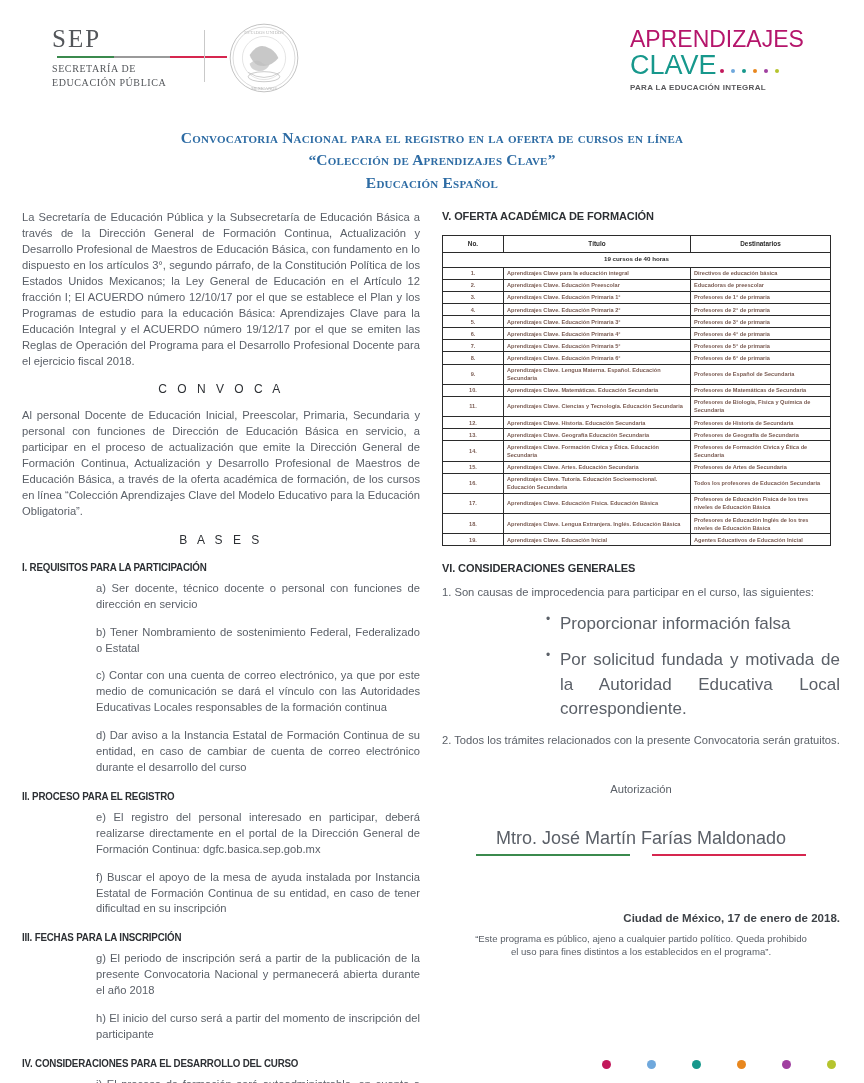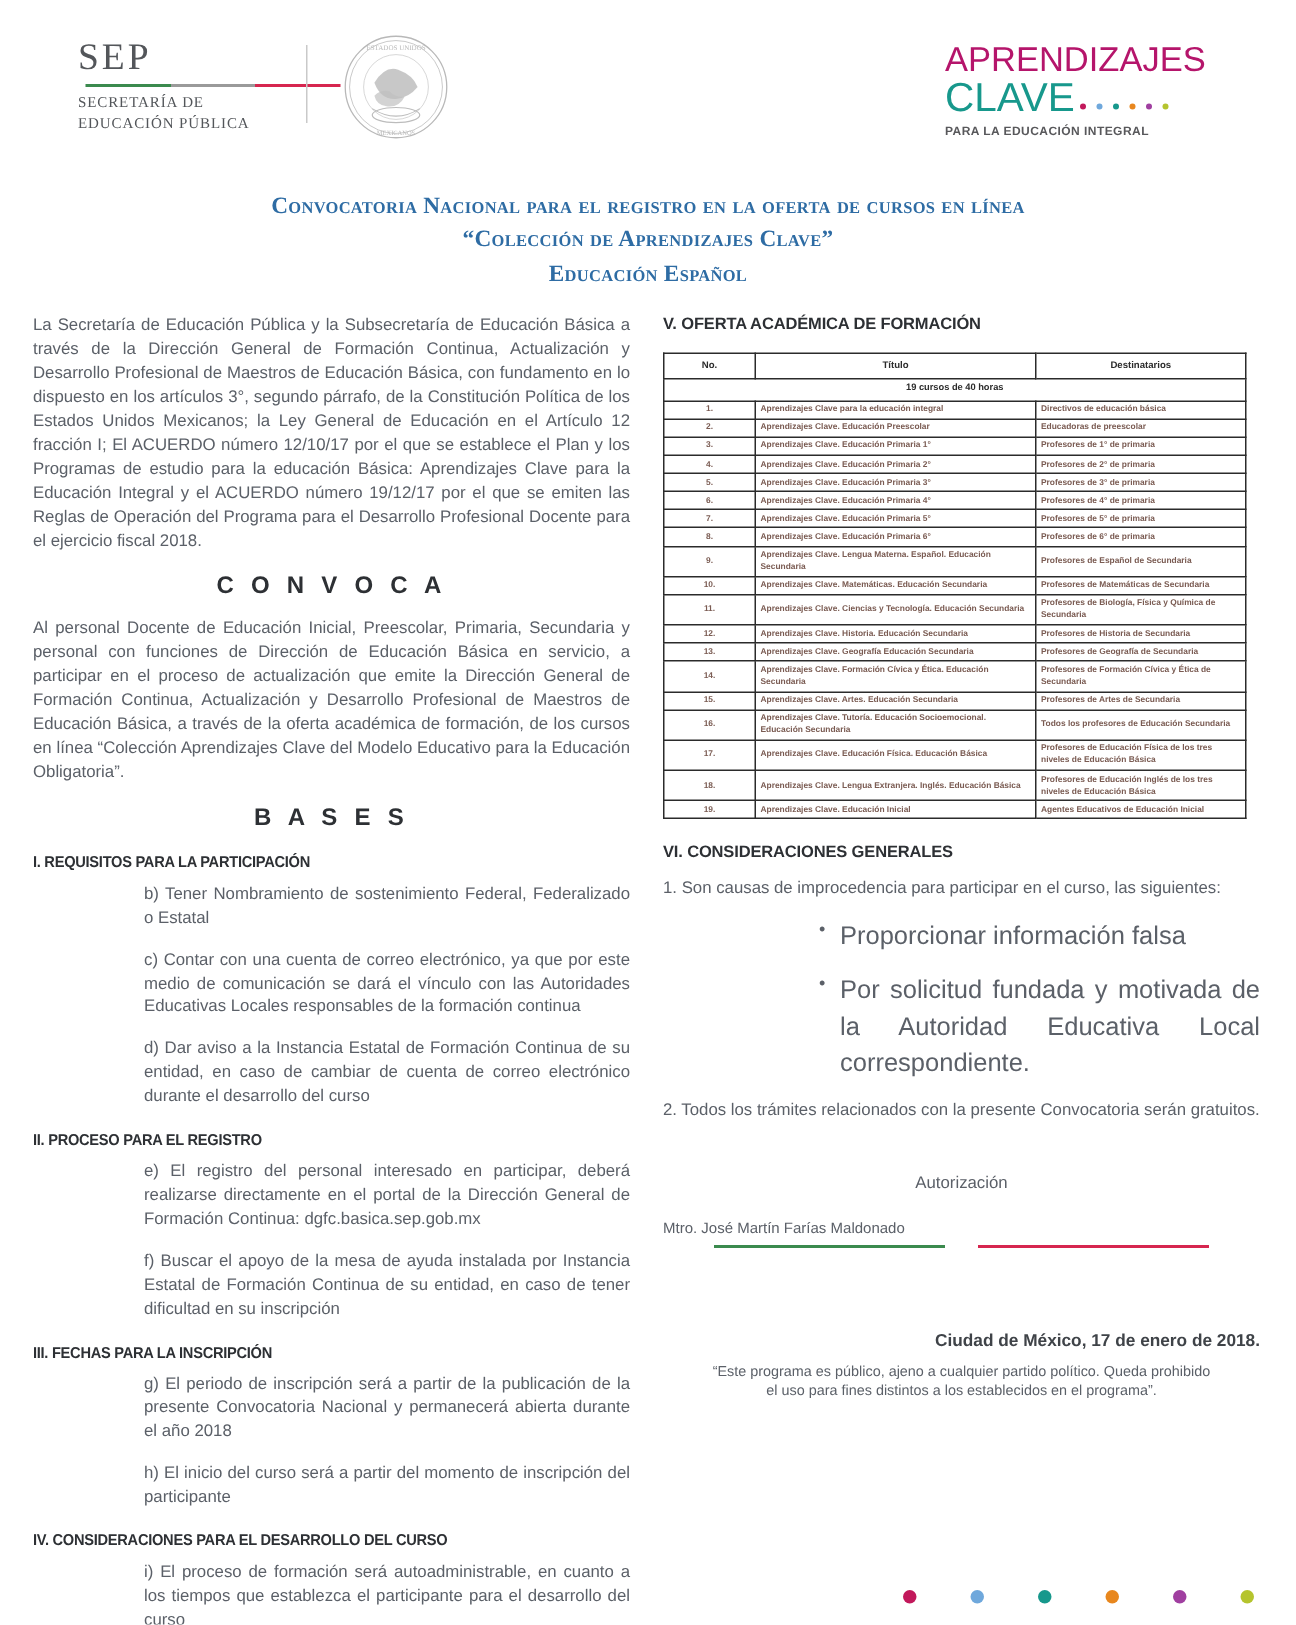--- a/index.html
+++ b/index.html
@@ -119,24 +119,24 @@
 
   p.body {
     margin: 0 0 11px 0;
     font-size: 11.2px;
     line-height: 1.42;
     text-align: justify;
     color: #5b6068;
   }
   .center-bold {
     text-align: center;
-    font-weight: bold;
+    font-weight: normal;
     color: #2d3034;
     letter-spacing: 3.5px;
-    font-size: 16px;
+    font-size: 12px;
     margin: 13px 0 12px 0;
   }
   h3.section {
     font-size: 10.5px;
     font-weight: bold;
     color: #2d3034;
     margin: 14px 0 8px 0;
     letter-spacing: -0.2px;
     transform: scaleX(0.93);
     transform-origin: left center;
@@ -221,23 +221,24 @@
     color: #5b6068;
   }
 
   .auth {
     text-align: center;
     font-size: 11.2px;
     color: #5b6068;
     margin-top: 34px;
   }
   .signer {
-    font-size: 10px;
+    text-align: center;
+    font-size: 18px;
     color: #5b6068;
-    margin-top: 19px;
+    margin-top: 33px;
   }
   .sig-rule { display:flex; width: 330px; margin: 5px auto 0 auto; height: 2px; gap: 22px; }
   .sig-rule span { flex:1; height:2px; display:block; }
   .sig-rule .g { background:#3b8a4e; }
   .sig-rule .r { background:#d6264f; }
 
   .city {
     text-align: right;
     font-size: 11.5px;
     font-weight: bold;
@@ -322,20 +323,21 @@
     <p class="body">La Secretaría de Educación Pública y la Subsecretaría de Educación Básica a través de la Dirección General de Formación Continua, Actualización y Desarrollo Profesional de Maestros de Educación Básica, con fundamento en lo dispuesto en los artículos 3°, segundo párrafo, de la Constitución Política de los Estados Unidos Mexicanos; la Ley General de Educación en el Artículo 12 fracción I; El ACUERDO número 12/10/17 por el que se establece el Plan y los Programas de estudio para la educación Básica: Aprendizajes Clave para la Educación Integral y el ACUERDO número 19/12/17 por el que se emiten las Reglas de Operación del Programa para el Desarrollo Profesional Docente para el ejercicio fiscal 2018.</p>
 
     <div class="center-bold">C O N V O C A</div>
 
     <p class="body">Al personal Docente de Educación Inicial, Preescolar, Primaria, Secundaria y personal con funciones de Dirección de Educación Básica en servicio, a participar en el proceso de actualización que emite la Dirección General de Formación Continua, Actualización y Desarrollo Profesional de Maestros de Educación Básica, a través de la oferta académica de formación, de los cursos en línea “Colección Aprendizajes Clave del Modelo Educativo para la Educación Obligatoria”.</p>
 
     <div class="center-bold">B A S E S</div>
 
     <h3 class="section">I. REQUISITOS PARA LA PARTICIPACIÓN</h3>
     <div class="indent">
+      <p class="body">a) Ser docente, técnico docente o personal con funciones de dirección en servicio</p>
       <p class="body">b)  Tener Nombramiento de sostenimiento Federal, Federalizado o Estatal</p>
       <p class="body">c)  Contar con una cuenta de correo electrónico, ya que por este medio de comunicación se dará el vínculo con las Autoridades Educativas Locales responsables de la formación continua</p>
       <p class="body">d)  Dar aviso a la Instancia Estatal de Formación Continua de su entidad, en caso de cambiar de cuenta de correo electrónico durante el desarrollo del curso</p>
     </div>
 
     <h3 class="section">II. PROCESO PARA EL REGISTRO</h3>
     <div class="indent">
       <p class="body">e) El registro del personal interesado en participar, deberá realizarse directamente en el portal de la Dirección General de Formación Continua: dgfc.basica.sep.gob.mx</p>
       <p class="body">f) Buscar el apoyo de la mesa de ayuda instalada por Instancia Estatal de Formación Continua de su entidad, en caso de tener dificultad en su inscripción</p>
     </div>

